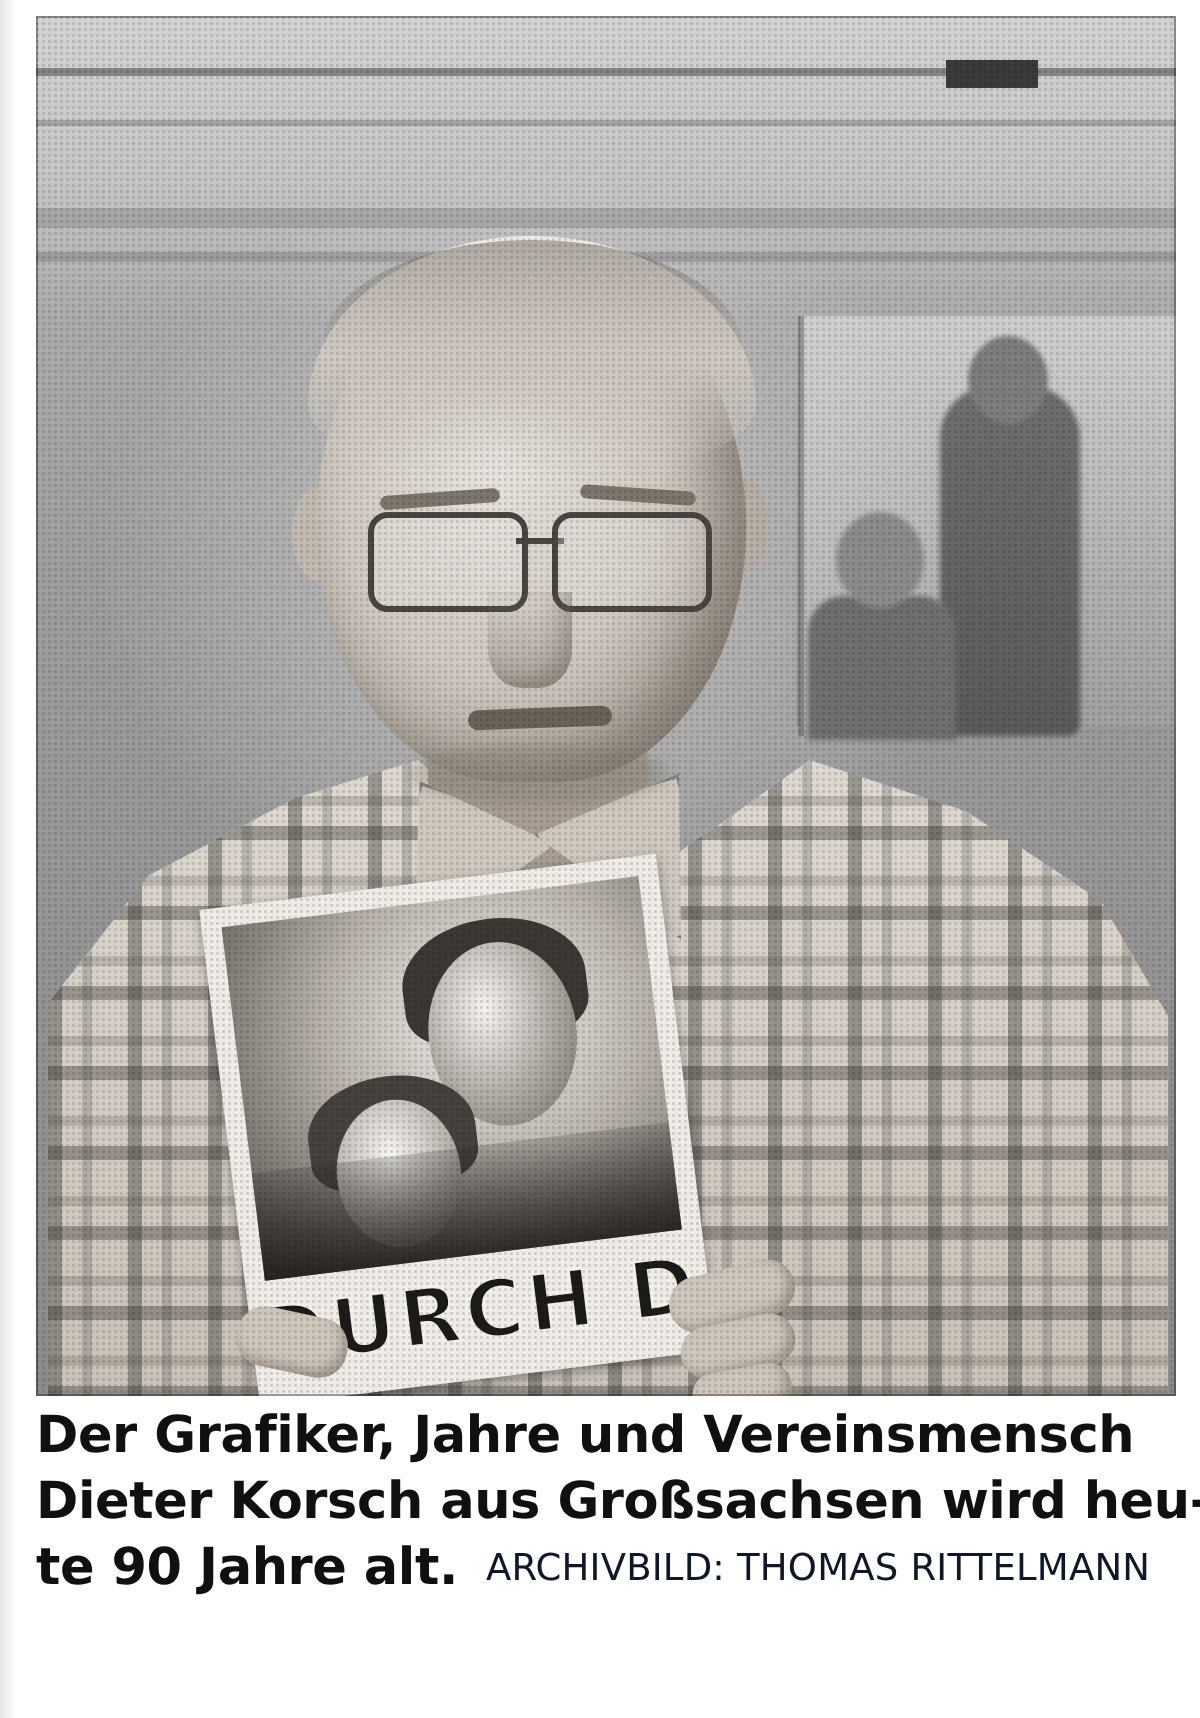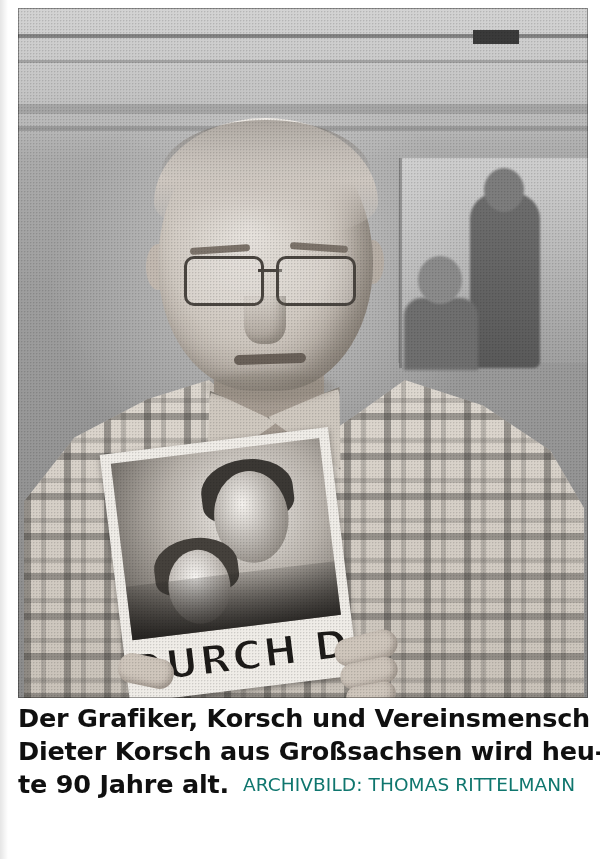--- a/index.html
+++ b/index.html
@@ -378,21 +378,21 @@
     display: flex;
     align-items: flex-end;
     gap: 14px;
     white-space: nowrap;
   }
   .credit {
     font-family: "DejaVu Sans", sans-serif;
     font-weight: 400;
     font-size: 18.5px;
     letter-spacing: 0.1px;
-    color: #0f766e;
+    color: #0f172a;
   }
   .page-edge-left {
     position: absolute;
     left: 0; top: 0; width: 8px; height: 859px;
     background: linear-gradient(90deg, rgba(0,0,0,0.10), rgba(0,0,0,0));
   }
 </style>
 </head>
 <body>
 
@@ -453,21 +453,21 @@
     <div class="finger f2"></div>
     <div class="finger f3"></div>
     <div class="finger thumb"></div>
 
     <div class="grain"></div>
     <div class="photo-border"></div>
   </div>
 
   <div class="caption">
     <p class="caption-text">
-      <span class="caption-line">Der Grafiker, Korsch und Vereinsmensch</span>
+      <span class="caption-line">Der Grafiker, Jahre und Vereinsmensch</span>
       <span class="caption-line">Dieter Korsch aus Großsachsen wird heu-</span>
       <span class="last-line">
         <span>te 90 Jahre alt.</span>
         <span class="credit">ARCHIVBILD: THOMAS RITTELMANN</span>
       </span>
     </p>
   </div>
 
 </div>
 

